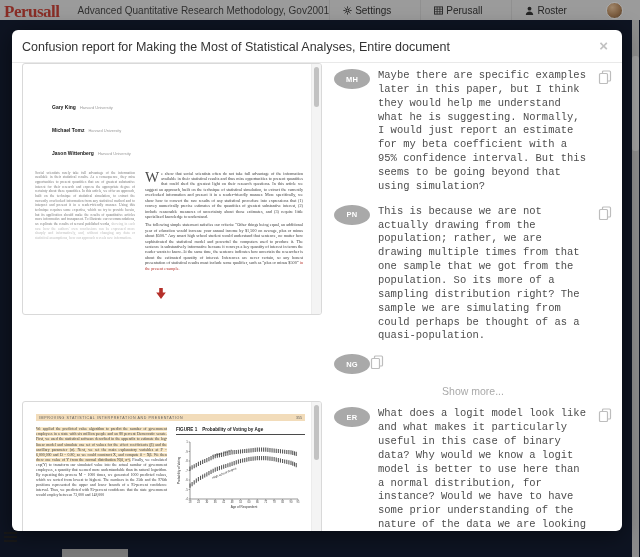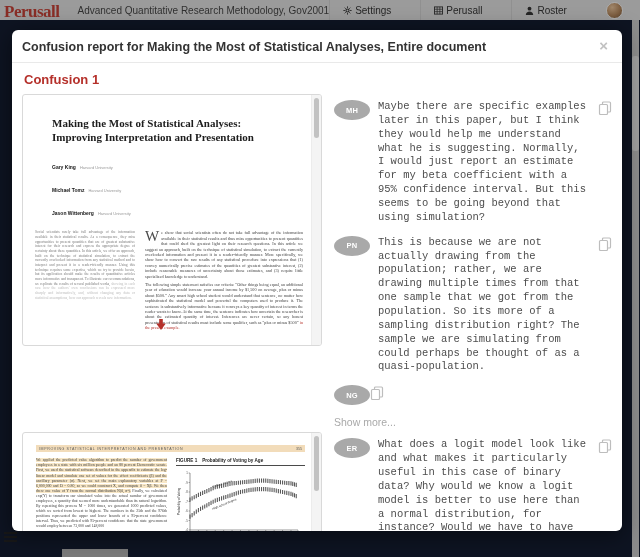--- a/index.html
+++ b/index.html
@@ -21,21 +21,21 @@
   .bg-scroll-thumb{width:7px;height:95px;background:#d6d6d6;margin-top:36px;border-radius:3px;}
   .bg-hamburger{position:absolute;left:4px;bottom:13px;z-index:1;}
   .bg-hamburger i{display:block;width:13px;height:2px;background:#1d1d1d;margin-bottom:2px;}
   .bg-tile{position:absolute;left:62px;bottom:0;width:66px;height:8px;background:#a5a5a5;z-index:1;}
 
   .dim{position:absolute;inset:0;background:rgba(15,15,15,0.28);z-index:2;}
 
   
   .modal{position:absolute;left:12px;top:30px;width:610px;height:501px;background:#fff;border-radius:6px;box-shadow:0 4px 22px rgba(0,0,0,0.5);z-index:3;overflow:hidden;}
   .modal-header{display:flex;align-items:flex-start;padding:10px 14px 8px 10px;border-bottom:1px solid #e9e9e9;}
-  .modal-title{font-size:12.5px;font-weight:bold;color:#333;margin:0;}
+  .modal-title{font-size:12.5px;font-weight:normal;color:#333;margin:0;}
   .modal-close{margin-left:auto;color:#c2c2c2;font-size:15px;line-height:12px;cursor:pointer;font-weight:bold;}
   .modal-body{padding:0 10px 8px 10px;}
   h2.confusion{color:#b5302a;font-size:13px;font-weight:bold;margin:9px 0 7px 2px;}
   .row{display:flex;align-items:flex-start;}
 
   
   .thumb{position:relative;width:298px;flex:none;border:1px solid #d9d9d9;border-radius:3px;background:#fff;overflow:hidden;}
   .thumb1{height:250px;}
   .thumb2{height:161px;}
   .panel-scrollbar{position:absolute;top:0;right:0;bottom:0;width:9px;background:#f4f4f4;border-left:1px solid #ececec;}
@@ -72,21 +72,21 @@
   .fig-head{display:flex;gap:5px;border-bottom:1px solid #4a4a4a;padding-bottom:2px;margin-bottom:2px;}
   .fig-label,.fig-title{font-size:4.6px;font-weight:bold;color:#222;}
   #figure-chart{width:128px;height:84px;display:block;}
 
   
   .comments{flex:1;padding:6px 0 0 12px;min-width:0;}
   .comment{display:flex;align-items:flex-start;margin-bottom:11px;}
   .avatar-c{width:36px;height:20px;border-radius:50%;background:#a9a9a9;color:#fff;font-size:7.5px;font-weight:bold;display:flex;align-items:center;justify-content:center;flex:none;letter-spacing:0.2px;}
   .c-text{flex:1;font-size:10.5px;line-height:1.32;color:#4d4d4d;padding:0 10px 0 8px;font-family:Liberation Mono, monospace;}
   .copy-btn{flex:none;width:14px;height:15px;cursor:pointer;margin-top:1px;}
-  .show-more{text-align:left;color:#a9a9a9;font-size:10.5px;margin:0 0 4px 0;cursor:pointer;}
+  .show-more{text-align:center;color:#a9a9a9;font-size:10.5px;margin:0 0 4px 0;cursor:pointer;}
 </style>
 </head>
 <body>
 
 <div class="screen">
 
   <header class="topbar">
     <span class="logo">Perusall</span>
     <span class="course">Advanced Quantitative Research Methodology, Gov2001</span>
     <nav class="tb-nav">
@@ -136,28 +136,23 @@
 
   <div class="modal">
     <div class="modal-header">
       <h1 class="modal-title">Confusion report for Making the Most of Statistical Analyses, Entire document</h1>
       <span class="modal-close">×</span>
     </div>
 
     <div class="modal-body">
 
       <section>
-        <h2 class="confusion">Confusion 1</h2>
         <div class="row">
           <div class="thumb thumb1">
             <div class="page p1">
-              <div class="p1-title">
-                <span>Making the Most of Statistical Analyses:</span><br>
-                <span>Improving Interpretation and Presentation</span>
-              </div>
               <div class="p1-authors">
                 <span class="auth-line"><span class="auth-name">Gary King</span><span class="auth-affil">Harvard University</span></span>
                 <span class="auth-line"><span class="auth-name">Michael Tomz</span><span class="auth-affil">Harvard University</span></span>
                 <span class="auth-line"><span class="auth-name">Jason Wittenberg</span><span class="auth-affil">Harvard University</span></span>
               </div>
               <div class="p1-cols">
                 <div class="p1-abstract"><span>Social scientists rarely take full advantage of the information available in their statistical results. As a consequence, they miss opportunities to present quantities that are of greatest substantive interest for their research and express the appropriate degree of certainty about these quantities. In this article, we offer an approach, built on the technique of statistical simulation, to extract the currently overlooked information from any statistical method and to interpret and present it in a reader-friendly manner. Using this technique requires some expertise, which we try to provide herein, but its application should make the results of quantitative articles more informative and transparent. To illustrate our recommendations, we replicate the results of several published works,</span><span class="faded"> showing in each case how the authors' own conclusions can be expressed more sharply and informatively, and, without changing any data or statistical assumptions, how our approach reveals new information.</span></div>
                 <div class="p1-main">
                   <p><span class="dropcap">W</span><span>e show that social scientists often do not take full advantage of the information available in their statistical results and thus miss opportunities to present quantities that could shed the greatest light on their research questions. In this article we suggest an approach, built on the technique of statistical simulation, to extract the currently overlooked information and present it in a reader-friendly manner. More specifically, we show how to convert the raw results of any statistical procedure into expressions that (1) convey numerically precise estimates of the quantities of greatest substantive interest, (2) include reasonable measures of uncertainty about those estimates, and (3) require little specialized knowledge to understand.</span></p>
                   <p><span>The following simple statement satisfies our criteria: “Other things being equal, an additional year of education would increase your annual income by $1,500 on average, plus or minus about $500.” Any smart high school student would understand that sentence, no matter how sophisticated the statistical model and powerful the computers used to produce it. The sentence is substantively informative because it conveys a key quantity of interest in terms the reader wants to know. At the same time, the sentence indicates how uncertain the researcher is about the estimated quantity of interest. Inferences are never certain, so any honest presentation of statistical results must include some qualifier, such as “plus or minus $500”</span><span class="red-text"> in the present example.</span></p>

